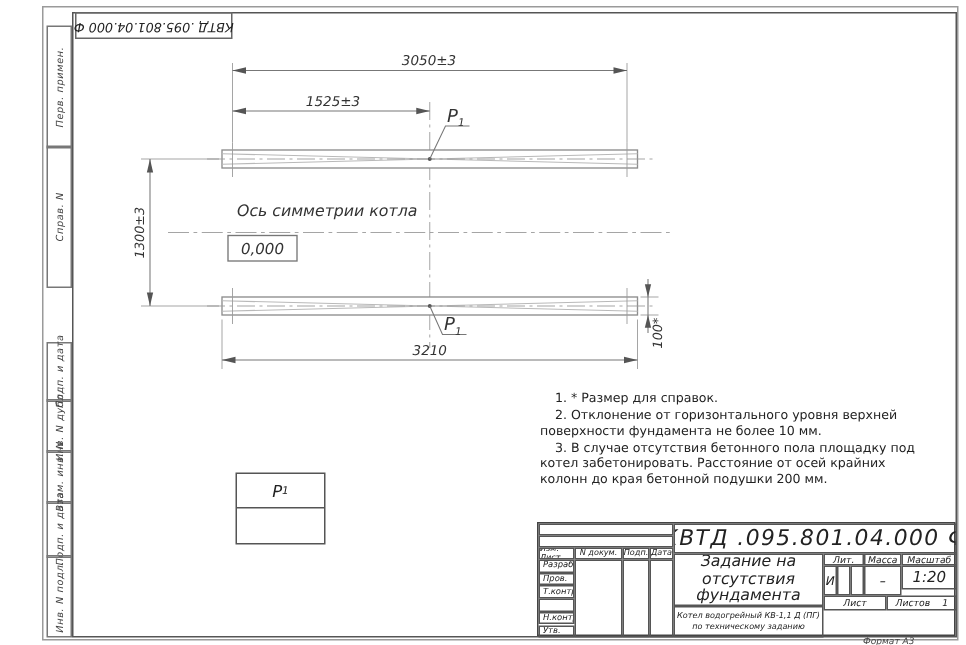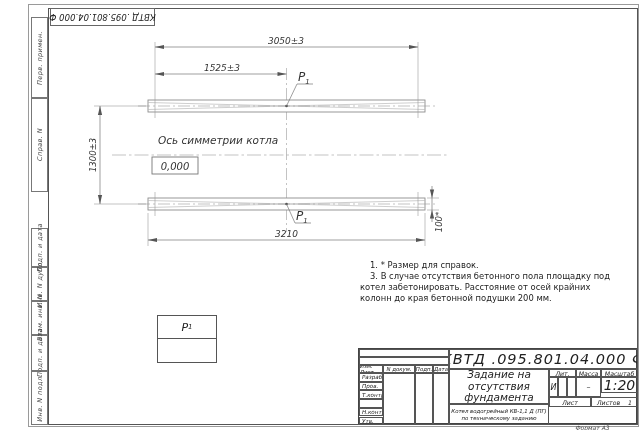--- a/index.html
+++ b/index.html
@@ -170,20 +170,21 @@
 
   <div class="abs" id="load-table">
     <div class="row">
       <span>P</span>
         <sub>1</sub>
     </div>
   </div>
 
   <div class="abs" id="notes">
     <p>1. * Размер для справок.</p>
+    <p>2. Отклонение от горизонтального уровня верхней поверхности фундамента не более 10 мм.</p>
     <p>3. В случае отсутствия бетонного пола площадку под котел забетонировать. Расстояние от осей крайних колонн до края бетонной подушки 200 мм.</p>
   </div>
 
   <div class="abs" id="tb">
 
     <div class="cell" style="left:0;top:0;width:90px;height:8px;"></div>
     <div class="cell" style="left:0;top:8px;width:90px;height:8px;"></div>
     <div class="cell tiny" style="left:0;top:16px;width:24px;height:8px;">
         <span>Изм. Лист</span>
       </div>
@@ -245,21 +246,21 @@
         <span>Масштаб</span>
       </div>
     <div class="cell" style="left:190px;top:28px;width:9px;height:20px;font-size:8px;">
         <span>И</span>
       </div>
     <div class="cell" style="left:199px;top:28px;width:9px;height:20px;"></div>
     <div class="cell" style="left:208px;top:28px;width:9px;height:20px;"></div>
     <div class="cell" style="left:217px;top:28px;width:25px;height:20px;font-size:8px;">
         <span>–</span>
       </div>
-    <div class="cell" style="left:242px;top:28px;width:37px;height:16px;font-size:14px;">
+    <div class="cell" style="left:242px;top:28px;width:37px;height:16px;font-size:10px;">
         <span>1:20</span>
       </div>
 
     <div class="cell small" style="left:190px;top:48px;width:42px;height:10px;">
         <span>Лист</span>
       </div>
     <div class="cell small" style="left:232px;top:48px;width:47px;height:10px;gap:8px;">
       <span>Листов</span>
       <span>1</span>
     </div>

